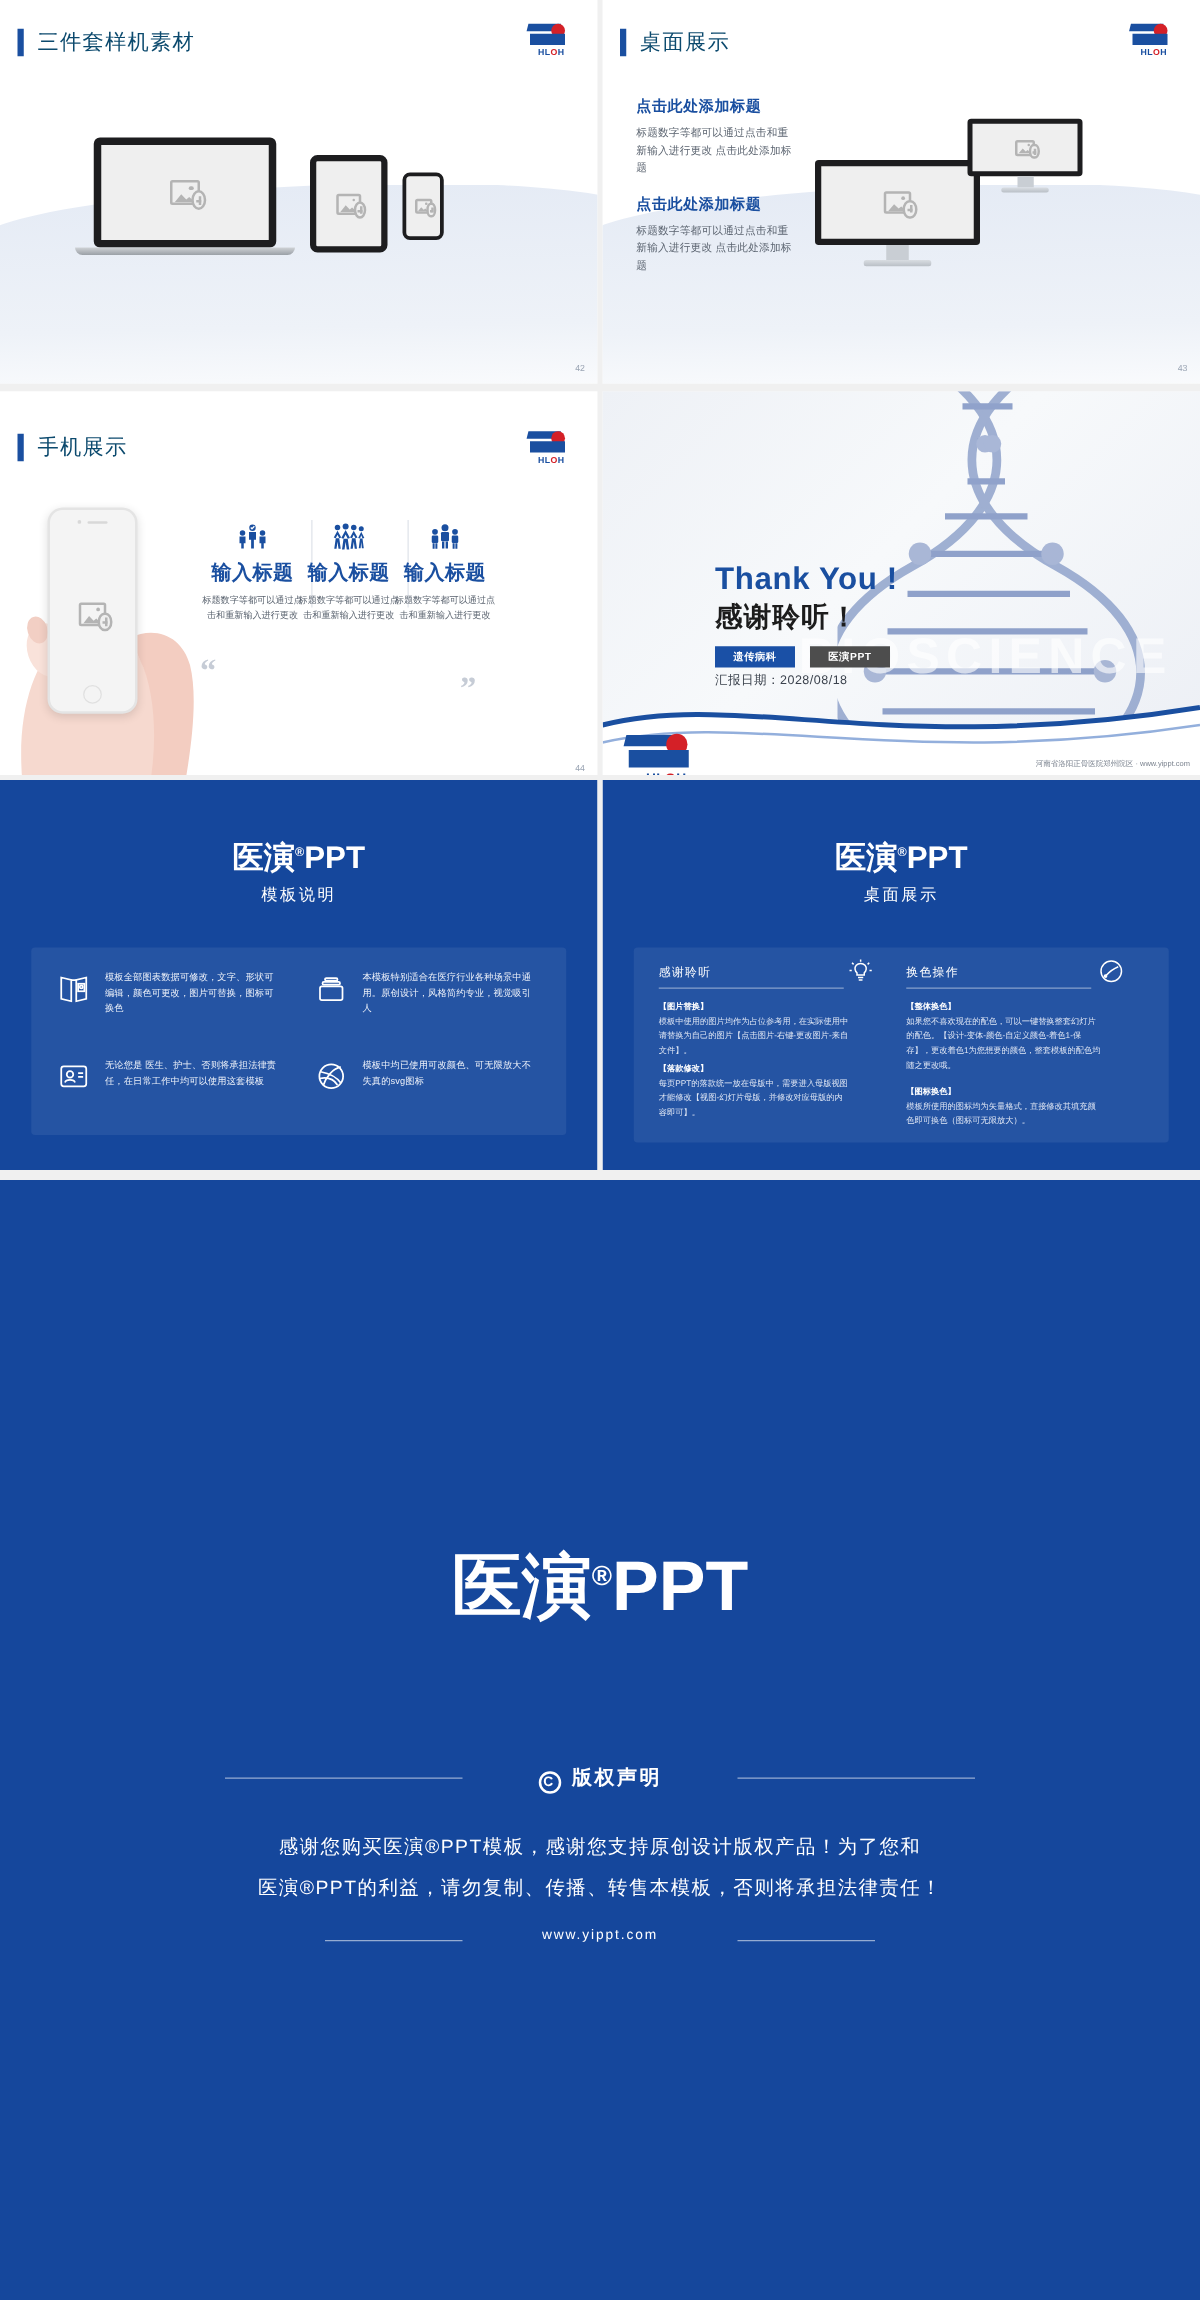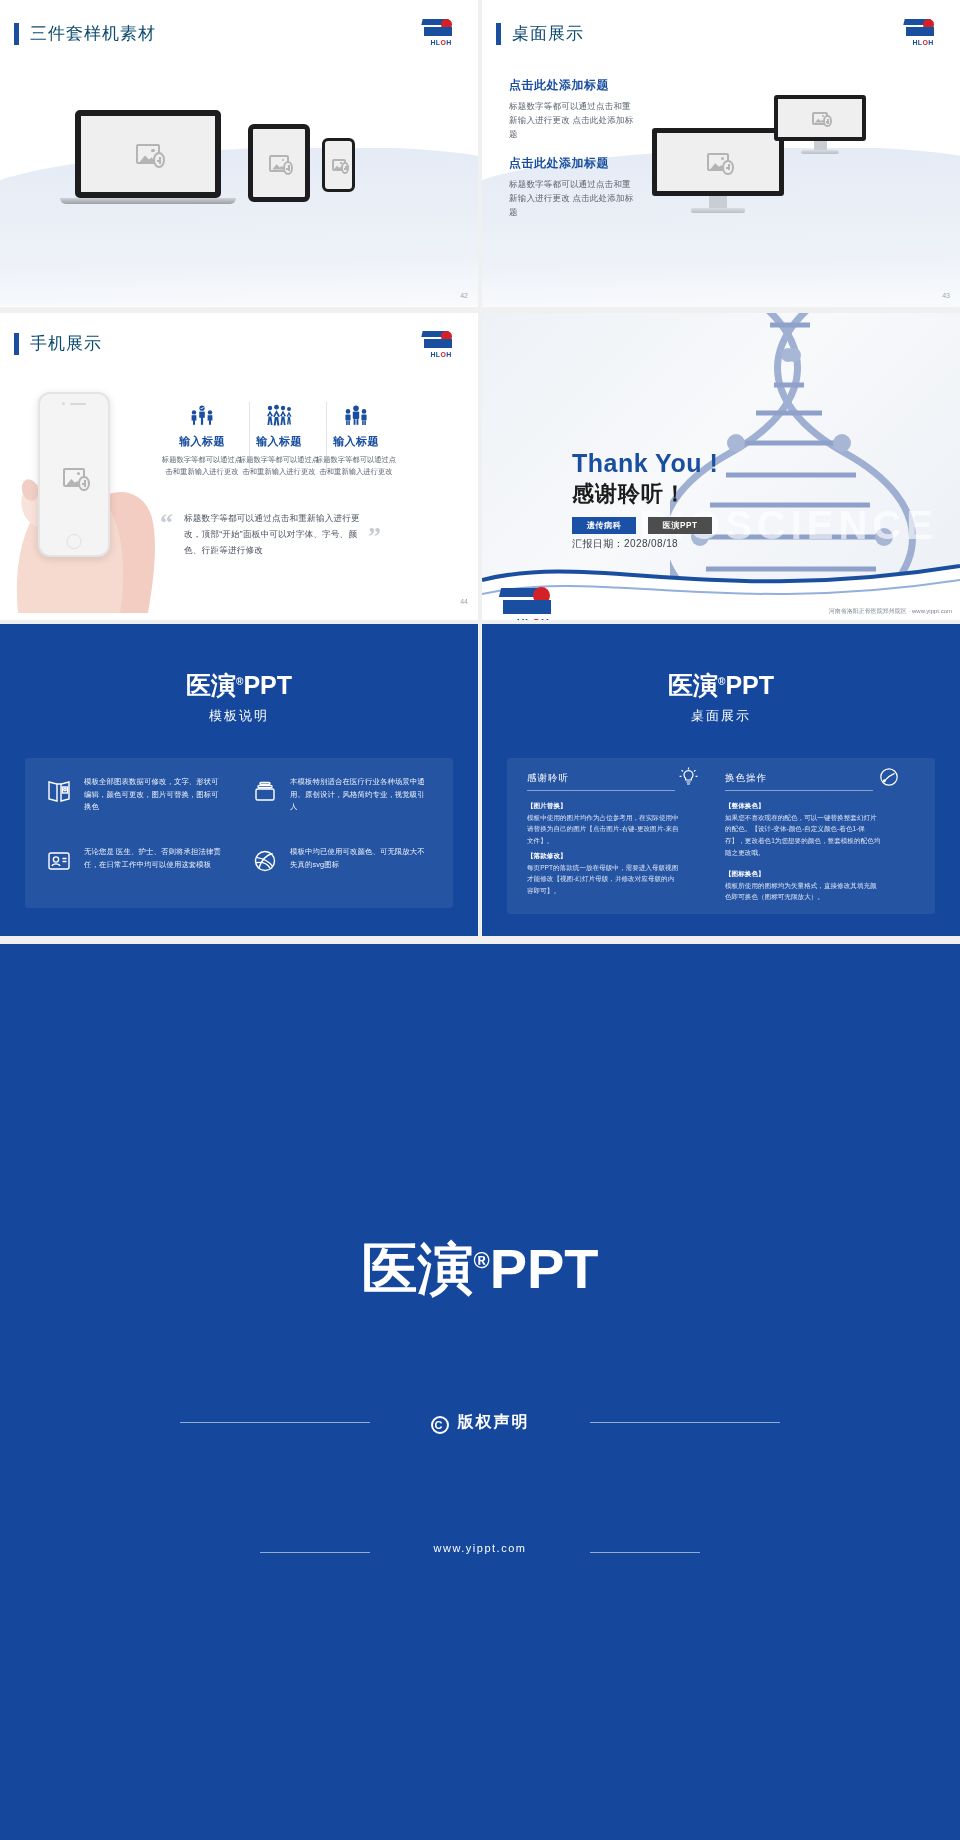--- a/index.html
+++ b/index.html
@@ -59,21 +59,21 @@
   
   .s2-txt-h { font-size: 12px; font-weight: bold; color: #1a4fa0; letter-spacing: .5px; }
   .s2-txt-b { font-size: 8.5px; color: #5b6470; line-height: 1.62; letter-spacing: .2px; }
   .monitor .scr { border: 5px solid #1d1d1f; border-radius: 3px; background: #efefef; }
   .monitor .neck { background: #c9ced4; margin: 0 auto; }
   .monitor .foot { background: linear-gradient(180deg,#d9dde2,#b9bfc6); margin: 0 auto; border-radius: 2px; }
 
   
   .feat { position: absolute; text-align: center; width: 84px; }
   .feat .ic { height: 26px; margin-bottom: 6px; display: flex; align-items: flex-end; justify-content: center; }
-  .feat .ft { font-size: 11px; font-weight: bold; color: #1a4fa0; margin-bottom: 5px; letter-spacing: .4px; }
+  .feat .ft { font-size: 16px; font-weight: bold; color: #1a4fa0; margin-bottom: 5px; letter-spacing: .4px; }
   .feat .fb { font-size: 7.3px; color: #5b6470; line-height: 1.62; }
   .divider-v { position: absolute; width: 1px; background: #dfe3ea; }
   .quote-txt { position: absolute; font-size: 8.6px; color: #4a5260; line-height: 1.85; letter-spacing: .2px; }
   .qmark { position: absolute; font-size: 26px; color: #c6ccd6; font-family: "Liberation Serif", serif; font-weight: bold; line-height: 1; }
 
   
   .s4 { background: linear-gradient(135deg,#eef1f6 0%,#f7f9fb 45%,#eceff5 100%); }
   .s4 .dna { position: absolute; right: -10px; top: -20px; width: 300px; height: 330px; opacity: .85; }
   .s4 .bigword { position: absolute; right: 22px; bottom: 72px; font-size: 40px; font-weight: bold;
      color: rgba(255,255,255,.62); letter-spacing: 5px; font-family: "Liberation Sans", sans-serif; }
@@ -240,21 +240,21 @@
           <div class="b1"></div>
           <div class="dot"></div>
           <div class="b2"></div>
         </div>
       <div class="lbl"><span>HL</span><span class="red">O</span><span>H</span></div>
     </div>
 
     <div class="pnum" style="right:10px;bottom:8px;">43</div>
   </div>
 
-  <div class="slide slide-w slide-h" style="left:0;top:306px;">
+  <div class="slide slide-w slide-h" style="left:0;top:320px;">
 
     <div class="s-title" style="left:14px;top:26px;">
       <span class="tick"></span>
       <span class="txt">手机展示</span>
     </div>
 
     <div style="position:absolute;left:8px;top:72px;width:150px;height:235px;">
       <svg width="150" height="235" viewBox="0 0 150 235">
         <path d="M10 235 C5 180 18 140 40 120 C55 106 70 104 82 110 C96 118 104 132 110 150 C118 176 122 205 120 235 Z" fill="#f6d9cf"></path>
         <path d="M96 118 C118 108 138 118 144 140 C150 164 146 200 140 235 L112 235 C118 200 116 160 104 136 Z" fill="#f3cdc1"></path>
@@ -334,21 +334,20 @@
             <rect x="17.4" y="10.4" width="5.2" height="6" rx="1"></rect>
             <rect x="18.1" y="16.6" width="1.6" height="4.4"></rect>
             <rect x="20.3" y="16.6" width="1.6" height="4.4"></rect>
         </svg>
       </div>
       <div class="ft">输入标题</div>
       <div class="fb">标题数字等都可以通过点击和重新输入进行更改</div>
     </div>
 
     <div class="qmark" style="left:160px;top:204px;">“</div>
-    <div class="quote-txt" style="left:184px;top:205px;width:182px;">标题数字等都可以通过点击和重新输入进行更改，顶部“开始”面板中可以对字体、字号、颜色、行距等进行修改</div>
     <div class="qmark" style="left:368px;top:218px;">”</div>
 
     <div class="logo" style="right:18px;top:24px;">
       <div class="mark">
           <div class="b1"></div>
           <div class="dot"></div>
           <div class="b2"></div>
         </div>
       <div class="lbl"><span>HL</span><span class="red">O</span><span>H</span></div>
     </div>
@@ -526,20 +525,24 @@
   <div class="final">
     <div class="logo-big"><span>医演</span><sup>®</sup><span>PPT</span></div>
 
     <div class="rule" style="left:180px;width:190px;"></div>
     <div class="rule" style="right:180px;width:190px;"></div>
 
     <div class="cp">
       <span class="cpc">C</span><span>版权声明</span>
     </div>
 
+    <div class="body">
+      <div>感谢您购买医演®PPT模板，感谢您支持原创设计版权产品！为了您和</div>
+      <div>医演®PPT的利益，请勿复制、传播、转售本模板，否则将承担法律责任！</div>
+    </div>
 
     <div class="rule2" style="left:260px;width:110px;"></div>
     <div class="rule2" style="right:260px;width:110px;"></div>
     <div class="url">www.yippt.com</div>
   </div>
 
   <div class="sep-v" style="left:478px;top:0;width:4px;height:936px;"></div>
   <div class="sep-h" style="left:0;top:307px;width:960px;height:6px;"></div>
   <div class="sep-h" style="left:0;top:620px;width:960px;height:4px;"></div>
   <div class="sep-h" style="left:0;top:936px;width:960px;height:8px;"></div>

